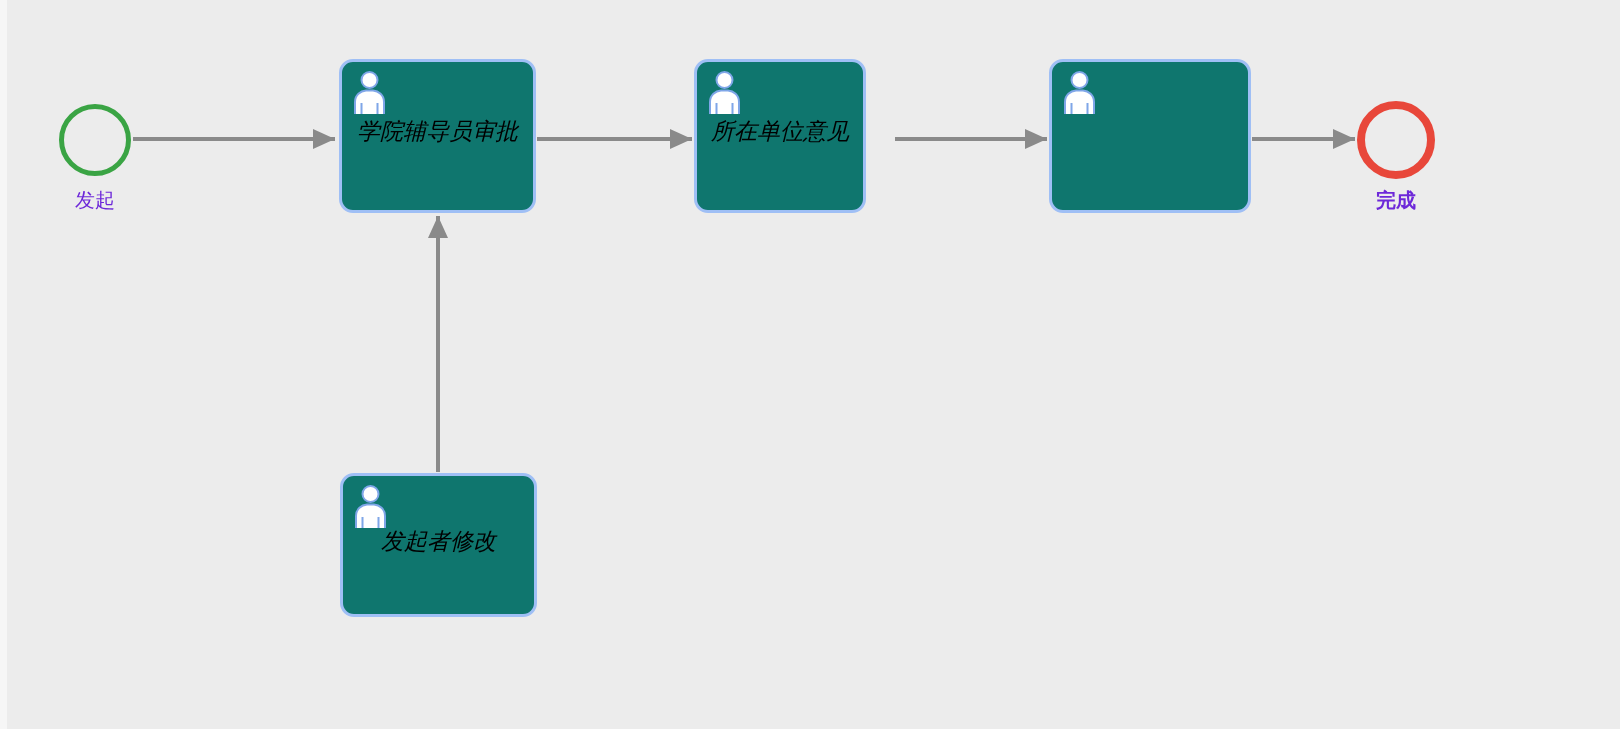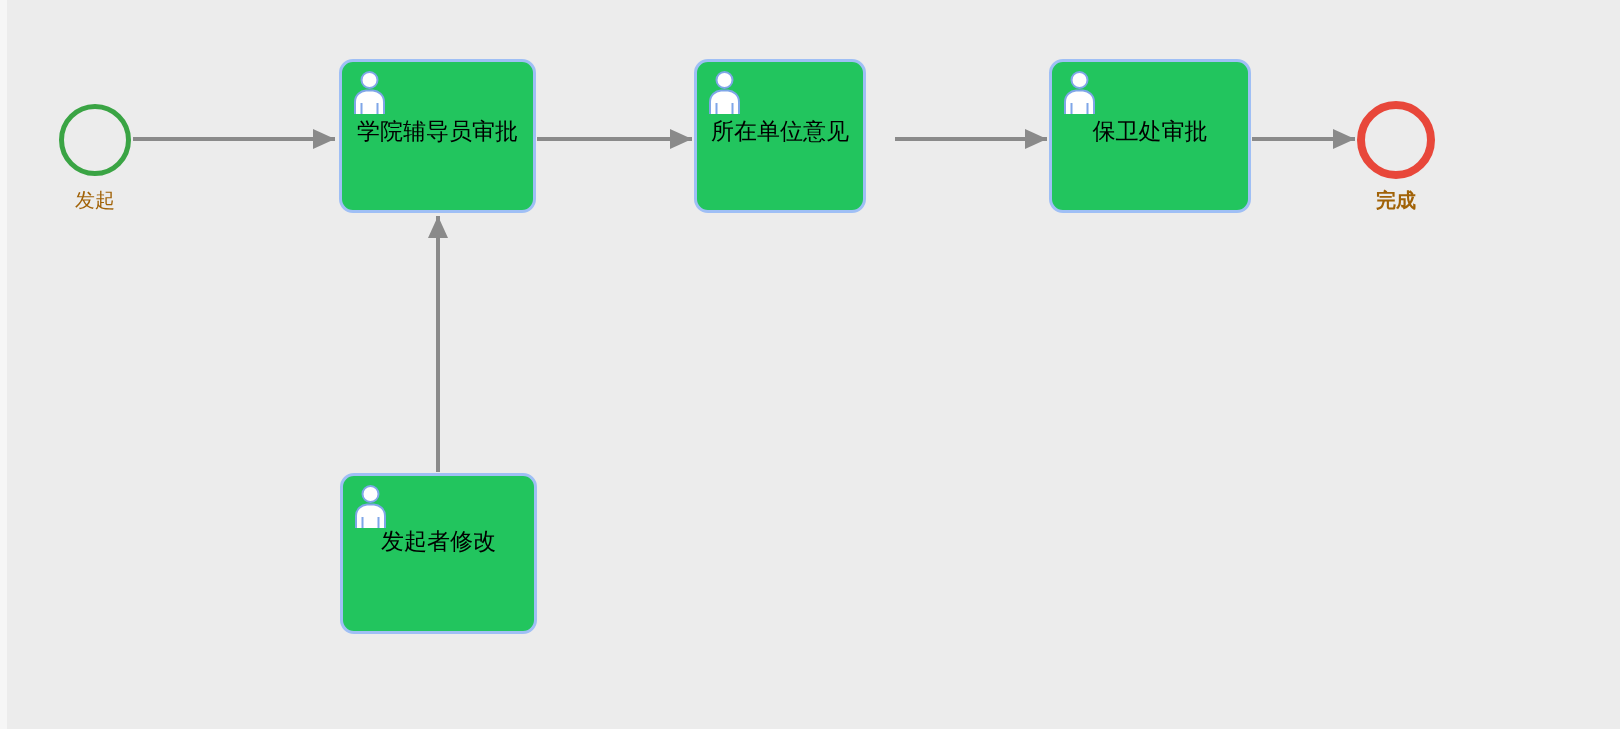--- a/index.html
+++ b/index.html
@@ -41,50 +41,51 @@
   .event-circle.end {
     left: 1357px; top: 101px;
     width: 78px; height: 78px;
     border: 8px solid #e8473a;
   }
   .event-label {
     position: absolute;
     width: 120px;
     text-align: center;
     font-size: 20px;
-    color: #a16207;
+    color: #6d28d9;
     line-height: 24px;
   }
   .event-label.start { left: 35px; top: 188px; }
   .event-label.end { left: 1336px; top: 188px; font-weight: bold; }
   .task-node {
     position: absolute;
     box-sizing: border-box;
-    background: #22c55e;
+    background: #0f766e;
     border: 3px solid #9fbff5;
     border-radius: 14px;
     cursor: pointer;
+    font-style: italic;
   }
   .task-node .task-label {
     position: absolute;
     left: 0; right: 0;
     text-align: center;
     font-size: 23px;
     line-height: 26px;
     color: #000;
   }
   .task-node .person-icon {
     position: absolute;
     left: 9px; top: 8px;
     width: 37px; height: 45px;
   }
   #task-0 { left: 339px; top: 59px;  width: 197px; height: 154px; }
   #task-1 { left: 694px; top: 59px;  width: 172px; height: 154px; }
   #task-2 { left: 1049px; top: 59px; width: 202px; height: 154px; }
-  #task-3 { left: 340px; top: 473px; width: 197px; height: 161px; padding-left: 25px; }
+  #task-3 { left: 340px; top: 473px; width: 197px; height: 144px; padding-left: 25px; }
   #task-0 .task-label, #task-1 .task-label, #task-2 .task-label { top: 56px; }
   #task-3 .task-label { top: 52px; }
 </style>
 </head>
 <body>
 
 <div class="canvas">
   <div class="left-strip"></div>
 
   <svg class="edges-layer" width="1620" height="729" viewBox="0 0 1620 729" xmlns="http://www.w3.org/2000/svg">
@@ -120,21 +121,20 @@
     </svg>
     <div class="task-label">所在单位意见</div>
   </div>
 
   <div class="task-node" id="task-2">
     <svg class="person-icon" viewBox="0 0 37 45">
       <path d="M4 44 L4 32 C4 25 9.5 21 15 20.5 L22 20.5 C27.5 21 33 25 33 32 L33 44" fill="#ffffff" stroke="#7fa6e8" stroke-width="2" stroke-linejoin="round"></path>
       <circle cx="18.5" cy="10" r="8" fill="#ffffff" stroke="#7fa6e8" stroke-width="2"></circle>
       <path d="M10.5 44 L10.5 33 M26.5 44 L26.5 33" fill="none" stroke="#7fa6e8" stroke-width="2"></path>
     </svg>
-    <div class="task-label">保卫处审批</div>
   </div>
 
   <div class="task-node" id="task-3">
     <svg class="person-icon" viewBox="0 0 37 45">
       <path d="M4 44 L4 32 C4 25 9.5 21 15 20.5 L22 20.5 C27.5 21 33 25 33 32 L33 44" fill="#ffffff" stroke="#7fa6e8" stroke-width="2" stroke-linejoin="round"></path>
       <circle cx="18.5" cy="10" r="8" fill="#ffffff" stroke="#7fa6e8" stroke-width="2"></circle>
       <path d="M10.5 44 L10.5 33 M26.5 44 L26.5 33" fill="none" stroke="#7fa6e8" stroke-width="2"></path>
     </svg>
     <div class="task-label">发起者修改</div>
   </div>

